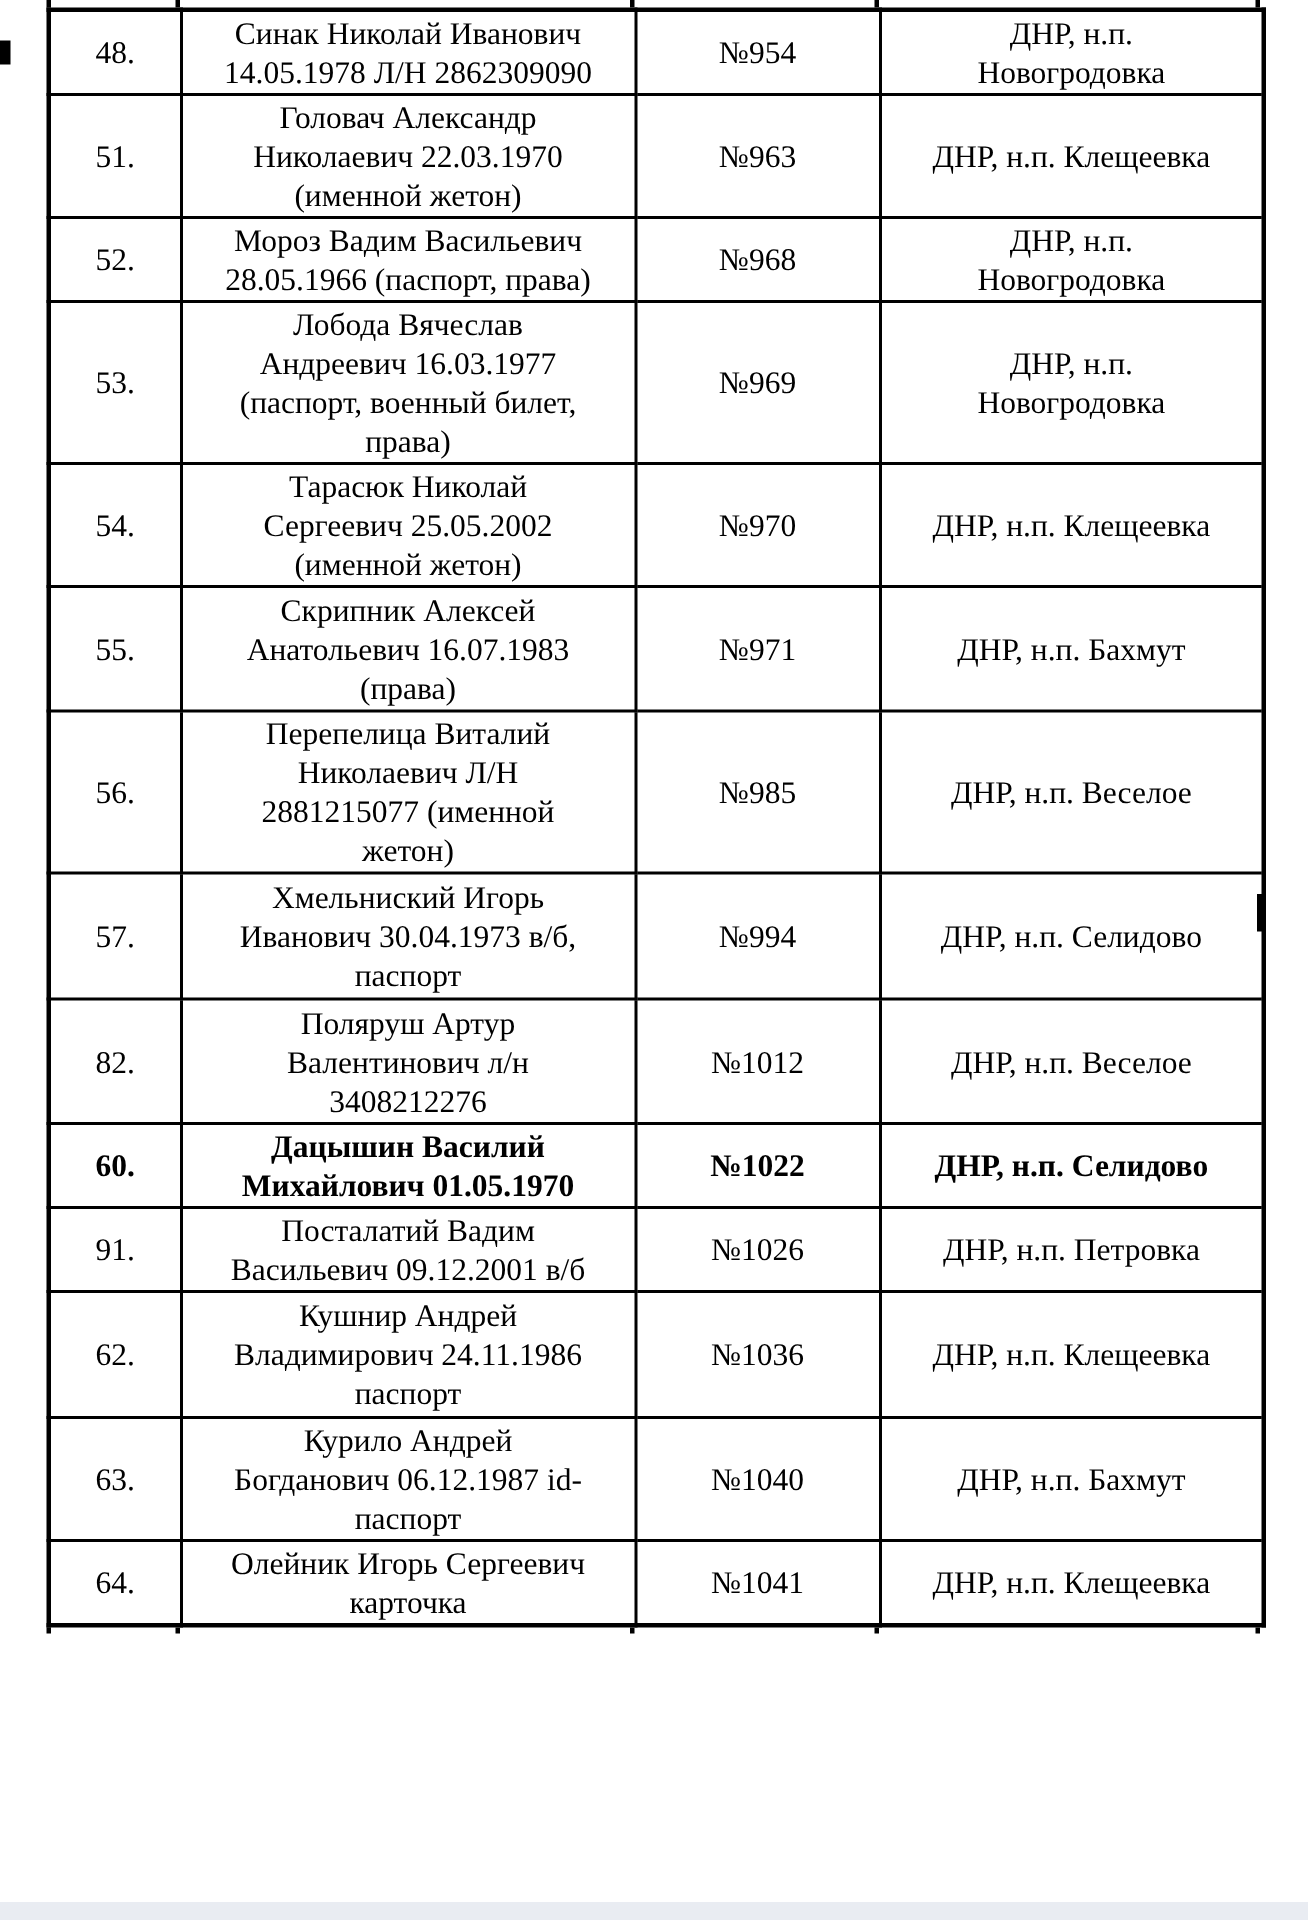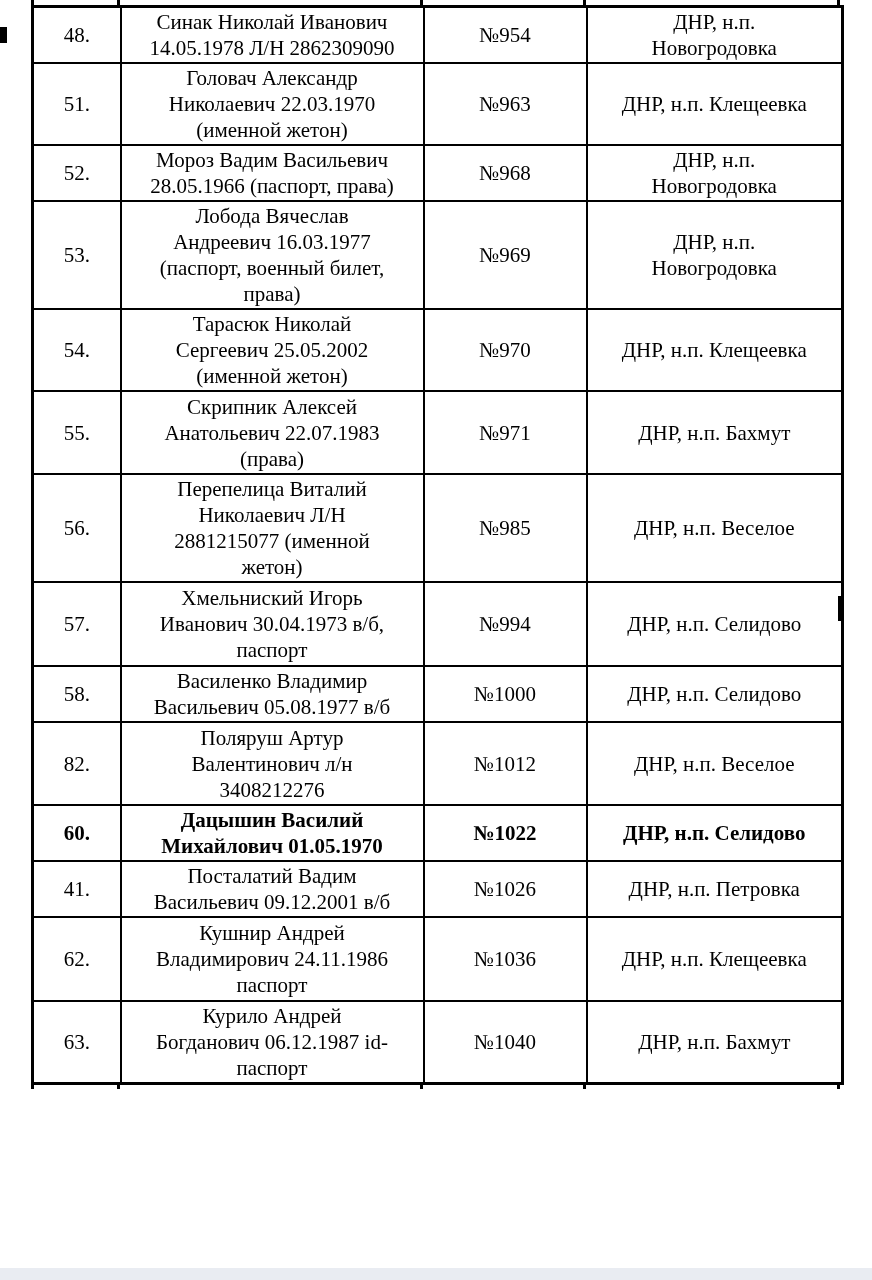--- a/index.html
+++ b/index.html
@@ -104,21 +104,21 @@
     <td>Тарасюк Николай
 Сергеевич 25.05.2002
 (именной жетон)</td>
     <td>№970</td>
     <td>ДНР, н.п. Клещеевка</td>
   </tr>
 
   <tr style="height: 83px;">
     <td>55.</td>
     <td>Скрипник Алексей
-Анатольевич 22.07.1983
+Анатольевич 16.07.1983
 (права)</td>
     <td>№971</td>
     <td>ДНР, н.п. Бахмут</td>
   </tr>
 
   <tr style="height: 108px;">
     <td>56.</td>
     <td>Перепелица Виталий
 Николаевич Л/Н
 2881215077 (именной
@@ -129,47 +129,40 @@
 
   <tr style="height: 84px;">
     <td>57.</td>
     <td>Хмельниский Игорь
 Иванович 30.04.1973 в/б,
 паспорт</td>
     <td>№994</td>
     <td>ДНР, н.п. Селидово</td>
   </tr>
 
-  <tr style="height: 53px;">
-    <td>58.</td>
-    <td>Василенко Владимир
-Васильевич 05.08.1977 в/б</td>
-    <td>№1000</td>
-    <td>ДНР, н.п. Селидово</td>
-  </tr>
 
   <tr style="height: 83px;">
     <td>82.</td>
     <td>Поляруш Артур
 Валентинович л/н
 3408212276</td>
     <td>№1012</td>
     <td>ДНР, н.п. Веселое</td>
   </tr>
 
   <tr style="height: 53px; font-weight: bold;">
     <td>60.</td>
     <td>Дацышин Василий
 Михайлович 01.05.1970</td>
     <td>№1022</td>
     <td>ДНР, н.п. Селидово</td>
   </tr>
 
   <tr style="height: 55px;">
-    <td>41.</td>
+    <td>91.</td>
     <td>Посталатий Вадим
 Васильевич 09.12.2001 в/б</td>
     <td>№1026</td>
     <td>ДНР, н.п. Петровка</td>
   </tr>
 
   <tr style="height: 84px;">
     <td>62.</td>
     <td>Кушнир Андрей
 Владимирович 24.11.1986
@@ -180,20 +173,27 @@
 
   <tr style="height: 82px;">
     <td>63.</td>
     <td>Курило Андрей
 Богданович 06.12.1987 id-
 паспорт</td>
     <td>№1040</td>
     <td>ДНР, н.п. Бахмут</td>
   </tr>
 
+  <tr style="height: 50px;">
+    <td>64.</td>
+    <td>Олейник Игорь Сергеевич
+карточка</td>
+    <td>№1041</td>
+    <td>ДНР, н.п. Клещеевка</td>
+  </tr>
 </tbody>
     </table>
 
     <div class="stubs-bottom">
       <div class="stub s0"></div>
       <div class="stub s1"></div>
       <div class="stub s2"></div>
       <div class="stub s3"></div>
       <div class="stub s4"></div>
     </div>

